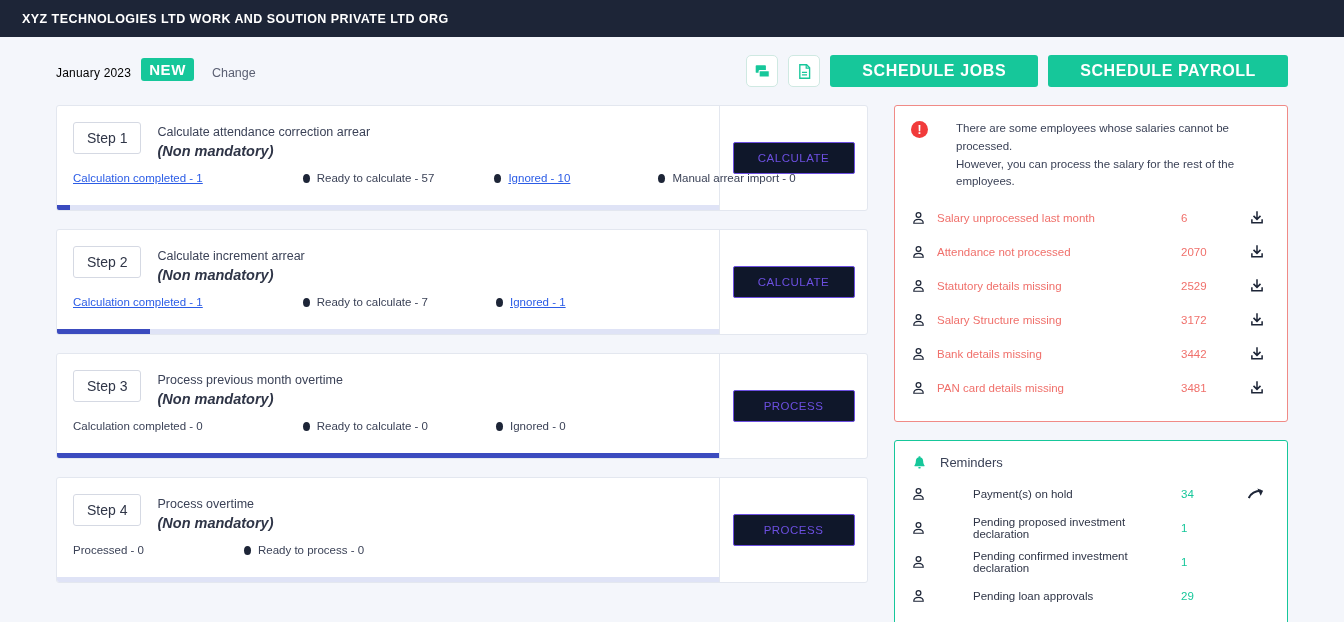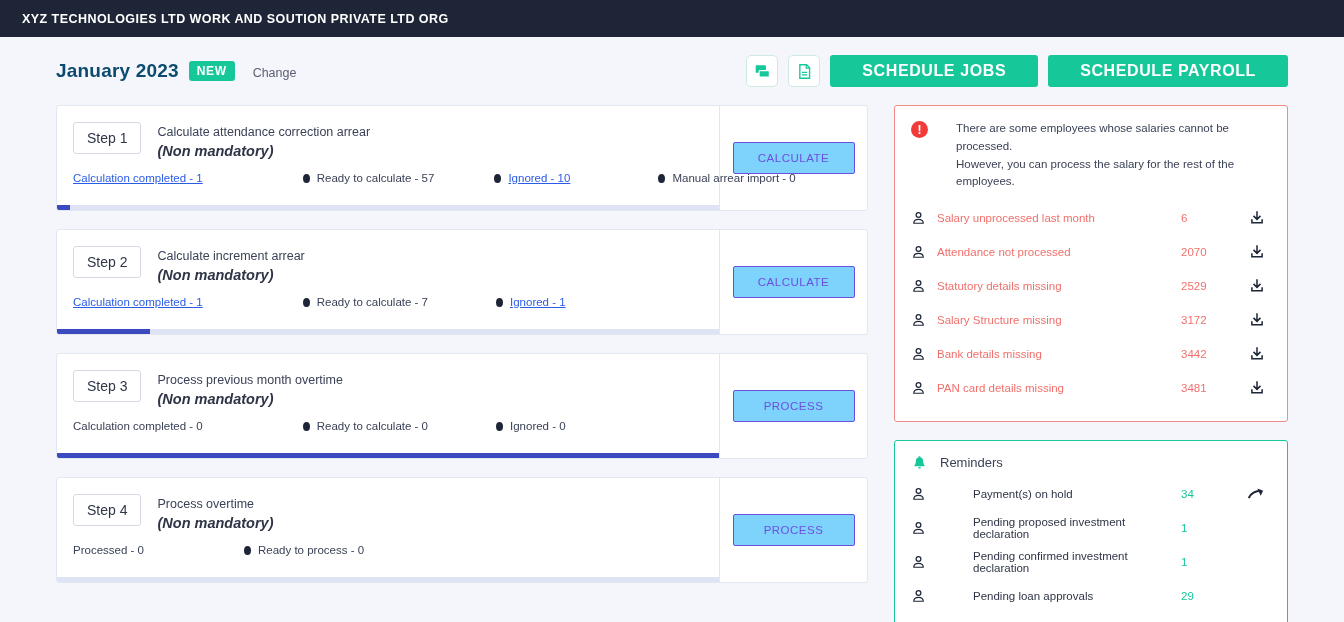--- a/index.html
+++ b/index.html
@@ -22,25 +22,25 @@
 
   
   .page { padding: 0 56px; position: relative; }
 
   .pagehead {
     height: 68px; display: flex; align-items: center;
     justify-content: space-between;
   }
   .pagehead-left { display: flex; align-items: baseline; gap: 10px; }
   .month {
-    font-size: 19px; font-weight: bold; color: #0c4a6e;
+    font-size: 12px; font-weight: normal; color: #000000;
     letter-spacing: .2px;
   }
   .new-badge {
-    background: #16c79a; color: #fff; font-size: 12px; font-weight: bold;
+    background: #16c79a; color: #fff; font-size: 15px; font-weight: bold;
     letter-spacing: .6px; padding: 3px 8px; border-radius: 3px;
     position: relative; top: -2px;
   }
   .change-link {
     font-size: 12.5px; color: #5b6073; margin-left: 8px; cursor: pointer;
   }
 
   .pagehead-right { display: flex; align-items: center; gap: 10px; }
   .icon-btn {
     width: 32px; height: 32px; background: #fff; border: 1px solid #cfe9e2;
@@ -96,21 +96,21 @@
     position: absolute; left: 0; bottom: 0; height: 5px;
     background: #dfe3f6; width: 100%;
   }
   .progress-fill { height: 100%; background: #3b4bbf; }
 
   .step-action {
     width: 148px; flex: none; border-left: 1px solid #e3e7ef;
     display: flex; align-items: center; justify-content: center;
   }
   .btn-outline {
-    background: #7dd3fc; border: 1px solid #6c4fe0; color: #6c4fe0;
+    background: #0f172a; border: 1px solid #6c4fe0; color: #6c4fe0;
     border-radius: 2px; font-family: inherit; font-size: 11.5px;
     letter-spacing: .5px; padding: 9px 0; width: 122px; cursor: pointer;
   }
 
   
   .panel { background: #fff; border-radius: 3px; margin-bottom: 18px; }
   .panel-alert { border: 1px solid #f08a86; padding: 14px 16px 16px; }
   .panel-remind { border: 1px solid #16c79a; padding: 14px 16px 10px; }
 
   .alert-head { display: flex; gap: 12px; margin-bottom: 10px; }

